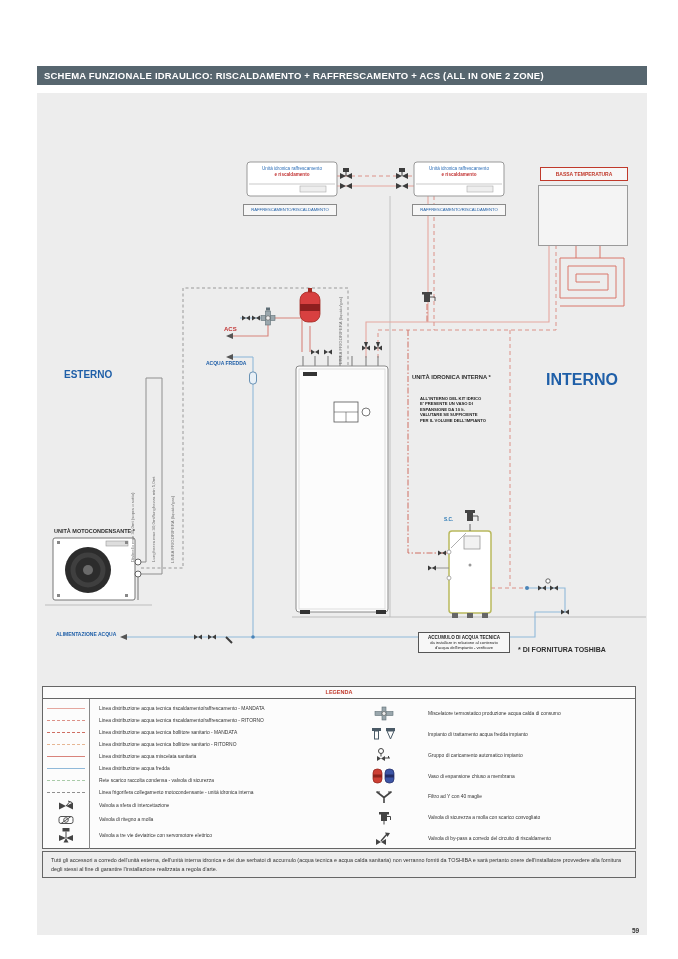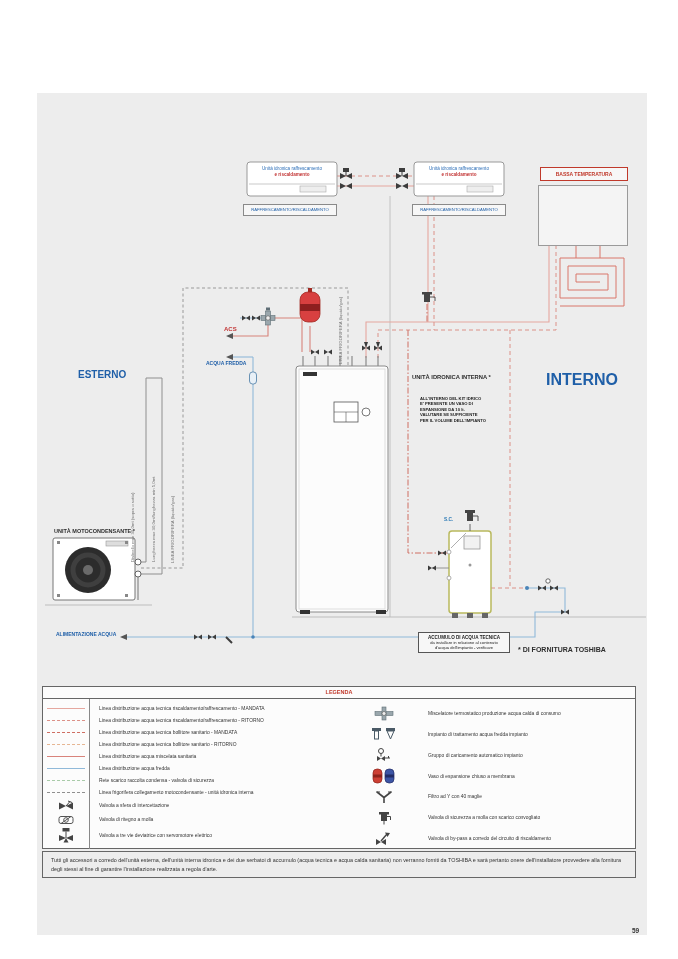--- a/index.html
+++ b/index.html
@@ -54,20 +54,21 @@
   
   .footer-box{position:absolute;left:42px;top:851px;width:594px;border:1.5px solid #666;background:#ededed;
               box-sizing:border-box;padding:4px 8px;font-size:5.4px;color:#333;line-height:1.6;}
   .page-num{position:absolute;left:632px;top:927px;font-size:6.5px;font-weight:bold;color:#333;}
 </style>
 </head>
 <body>
 
 <div class="page">
 
+  <div class="abs title-bar">SCHEMA FUNZIONALE IDRAULICO: RISCALDAMENTO + RAFFRESCAMENTO + ACS (ALL IN ONE 2 ZONE)</div>
   <div class="abs panel"></div>
 
   <svg class="diagram" width="678" height="959" viewBox="0 0 678 959">
 
     <g stroke="#bdbdbd" stroke-width="1" fill="none">
       <path d="M45,605 H152"></path>
         <path d="M292,617 H646"></path>
     </g>
 
     <g stroke="#8f8f8f" stroke-width="1" fill="none">
@@ -291,21 +292,21 @@
   <div class="fancoil-text" style="left:416px;top:166px;">
     <div class="l1">Unità idronica raffrescamento</div>
     <div class="l2">e riscaldamento</div>
   </div>
   <div class="mode-box" style="left:243px;top:204px;">RAFFRESCAMENTO/RISCALDAMENTO</div>
   <div class="mode-box" style="left:412px;top:204px;">RAFFRESCAMENTO/RISCALDAMENTO</div>
 
   <div class="bassa-box">BASSA TEMPERATURA</div>
   <div class="manifold-box"></div>
 
-  <div class="lbl blue b" style="left:78px;top:369px;font-size:10px;">ESTERNO</div>
+  <div class="lbl blue b" style="left:64px;top:369px;font-size:10px;">ESTERNO</div>
   <div class="lbl blue b" style="left:546px;top:371px;font-size:16px;">INTERNO</div>
 
   <div class="lbl dark b" style="left:412px;top:374px;font-size:5.8px;">UNITÀ IDRONICA INTERNA *</div>
   <div class="kit-note">ALL'INTERNO DEL KIT IDRICO E' PRESENTE UN VASO DI ESPANSIONE DA 10 lt. VALUTARE SE SUFFICIENTE PER IL VOLUME DELL'IMPIANTO</div>
 
   <div class="lbl red b" style="left:224px;top:326px;font-size:6px;">ACS</div>
   <div class="lbl blue b" style="left:206px;top:360px;font-size:5px;">ACQUA FREDDA</div>
 
   <div class="lbl dark b" style="left:54px;top:528px;font-size:5.5px;">UNITÀ MOTOCONDENSANTE *</div>
   <div class="lbl blue b" style="left:56px;top:631px;font-size:5px;">ALIMENTAZIONE ACQUA</div>

